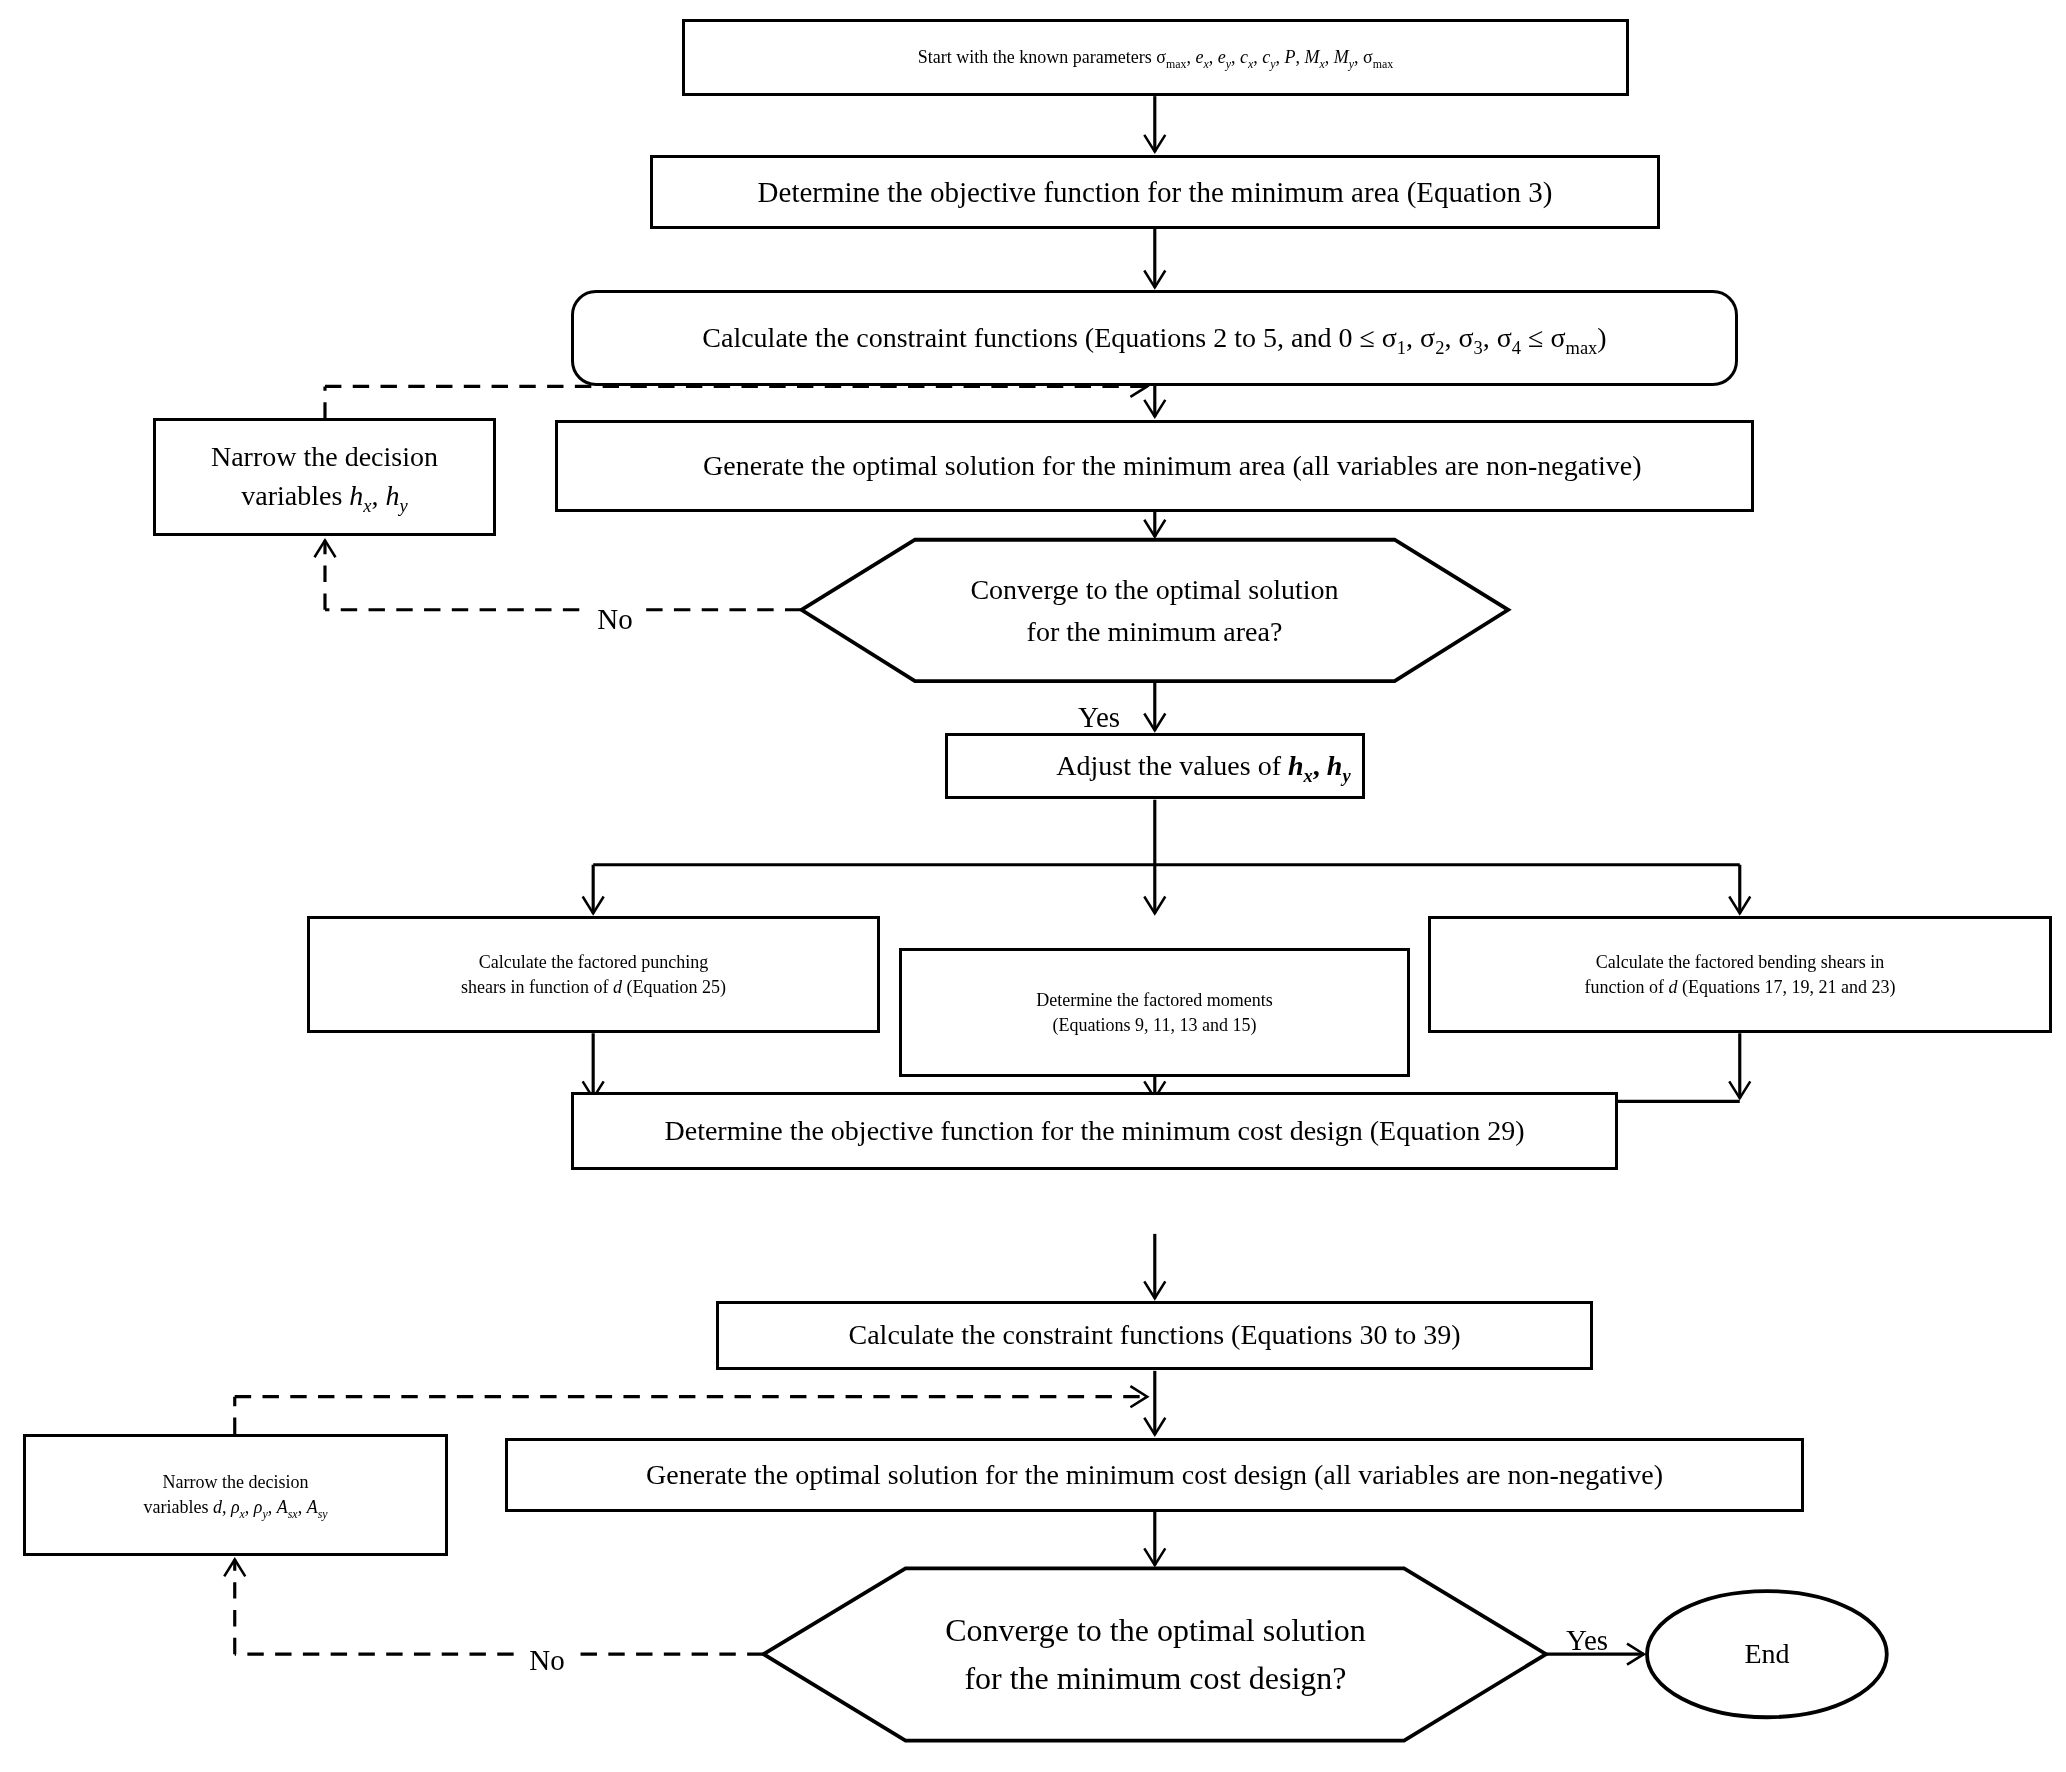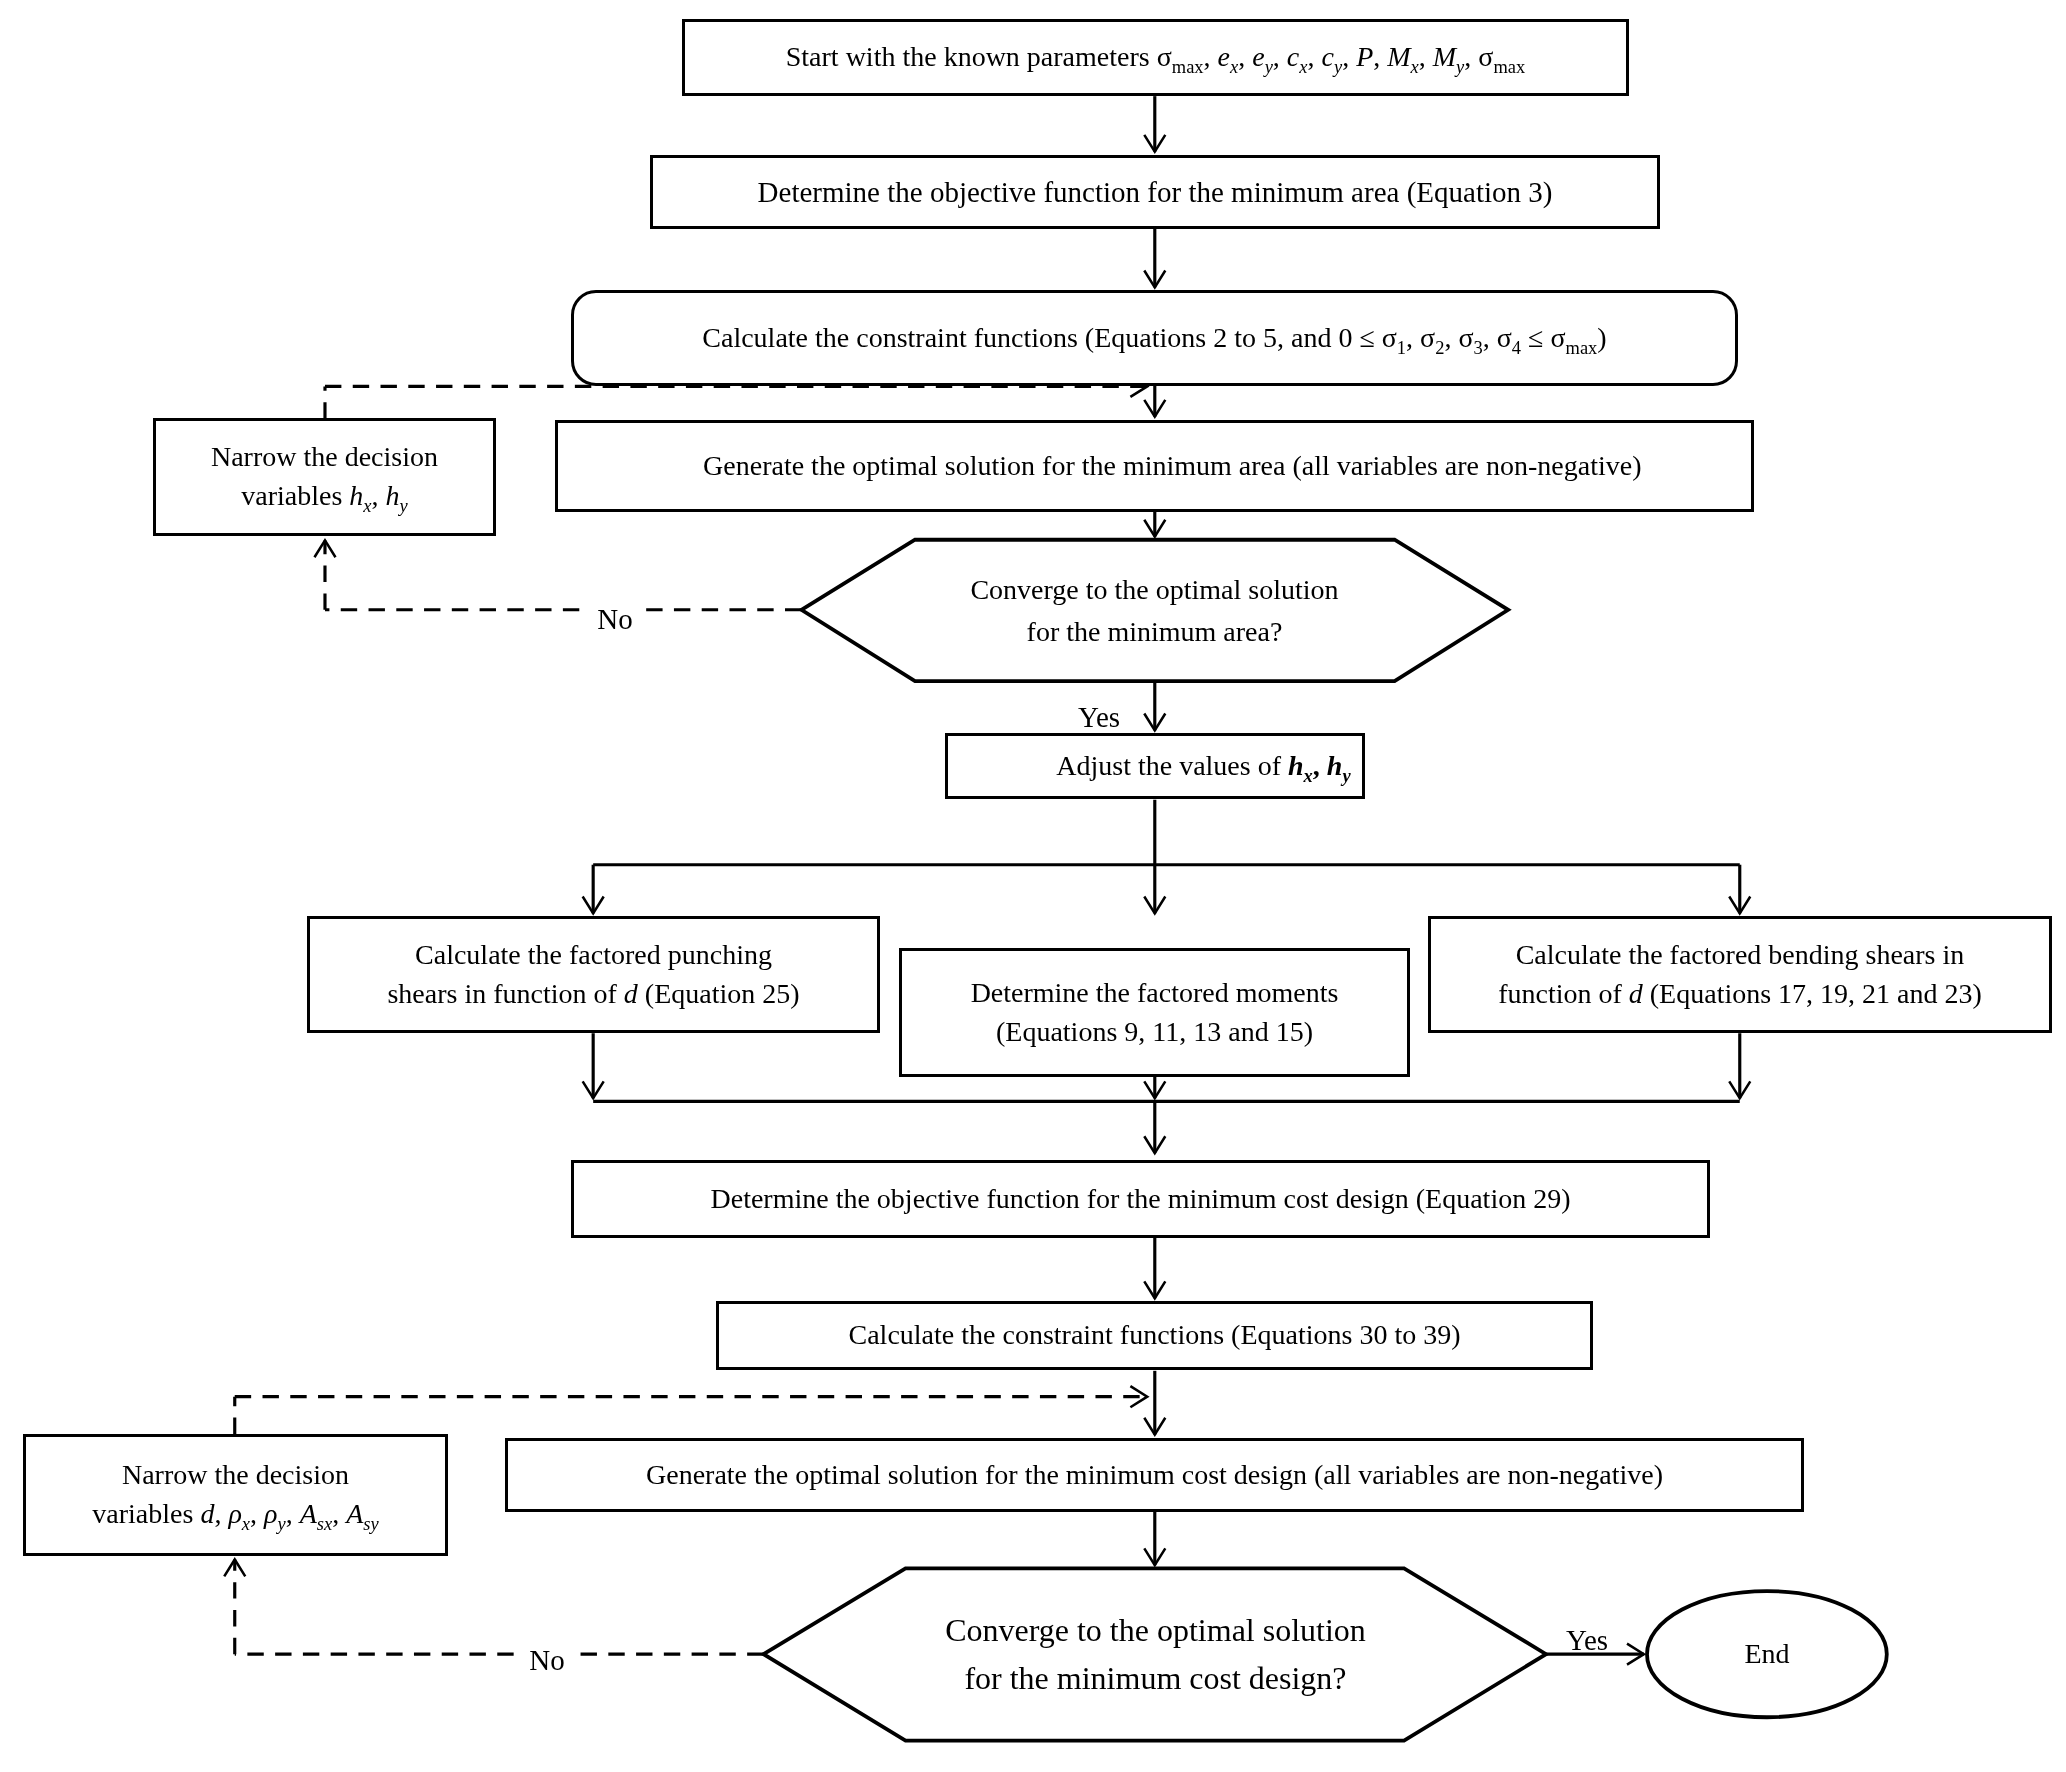--- a/index.html
+++ b/index.html
@@ -35,21 +35,21 @@
     line-height: 1.38;
   }
   .shape-text {
     position: absolute;
     display: flex;
     align-items: center;
     justify-content: center;
     text-align: center;
     line-height: 1.5;
   }
-  .fs42 { font-size: 28px; }
+  .fs42 { font-size: 18px; }
   .fs44 { font-size: 28px; }
   .fs46 { font-size: 29px; }
   .fs50 { font-size: 32px; }
   .i { font-style: italic; }
   .b { font-weight: bold; }
   sub { font-size: 66%; line-height: 0; }
   .edge-label {
     position: absolute;
     transform: translate(-50%, -50%);
     font-size: 29px;
@@ -151,21 +151,21 @@
   </div>
 
   <div class="node fs42" style="left:899px; top:916px; width:511px; height:129px;margin-top:32px;">
     <span><span>Determine the factored moments</span><br><span>(Equations 9, 11, 13 and 15)</span></span>
   </div>
 
   <div class="node fs42" style="left:1428px; top:916px; width:624px; height:117px;">
     <span><span>Calculate the factored bending shears in</span><br><span>function of </span><span class="i">d</span><span> (Equations 17, 19, 21 and 23)</span></span>
   </div>
 
-  <div class="node fs44" style="left:571px; top:1160px; width:1139px; height:78px;">
+  <div class="node fs44" style="left:571px; top:1092px; width:1047px; height:78px;">
     <span><span>Determine the objective function for the minimum cost design (Equation 29)</span></span>
   </div>
 
   <div class="node fs44" style="left:716px; top:1301px; width:877px; height:69px;">
     <span><span>Calculate the constraint functions (Equations 30 to 39)</span></span>
   </div>
 
   <div class="node fs42" style="left:23px; top:1434px; width:425px; height:122px;">
     <span><span>Narrow the decision</span><br><span>variables </span><span class="i">d</span><span>, </span><span class="i">ρ</span><sub class="i">x</sub><span>, </span><span class="i">ρ</span><sub class="i">y</sub><span>, </span><span class="i">A</span><sub class="i">sx</sub><span>, </span><span class="i">A</span><sub class="i">sy</sub></span>
   </div>

